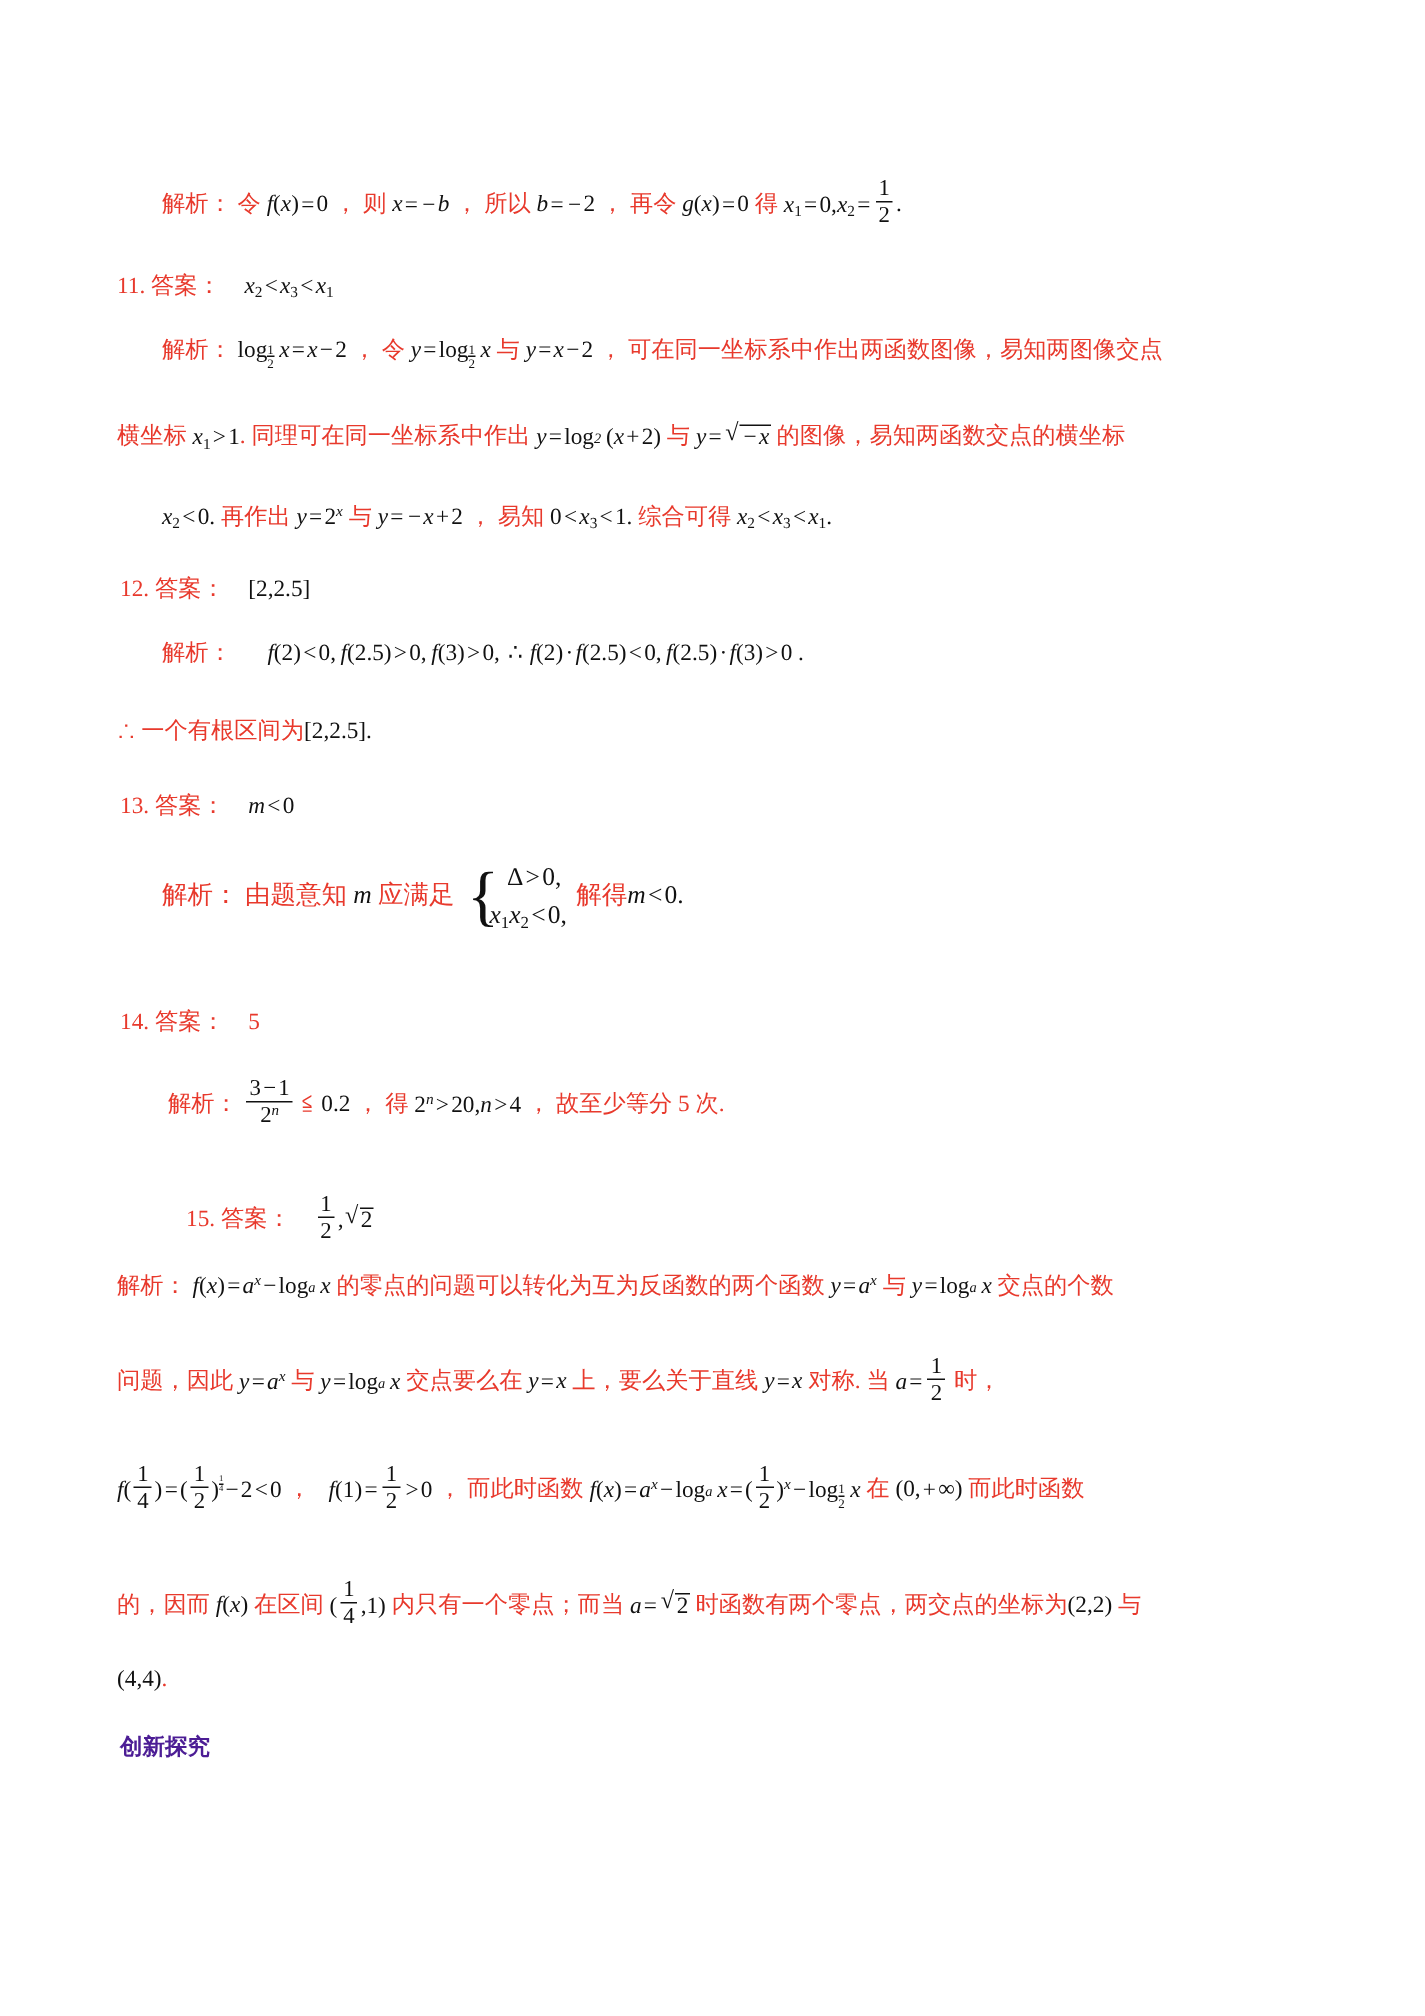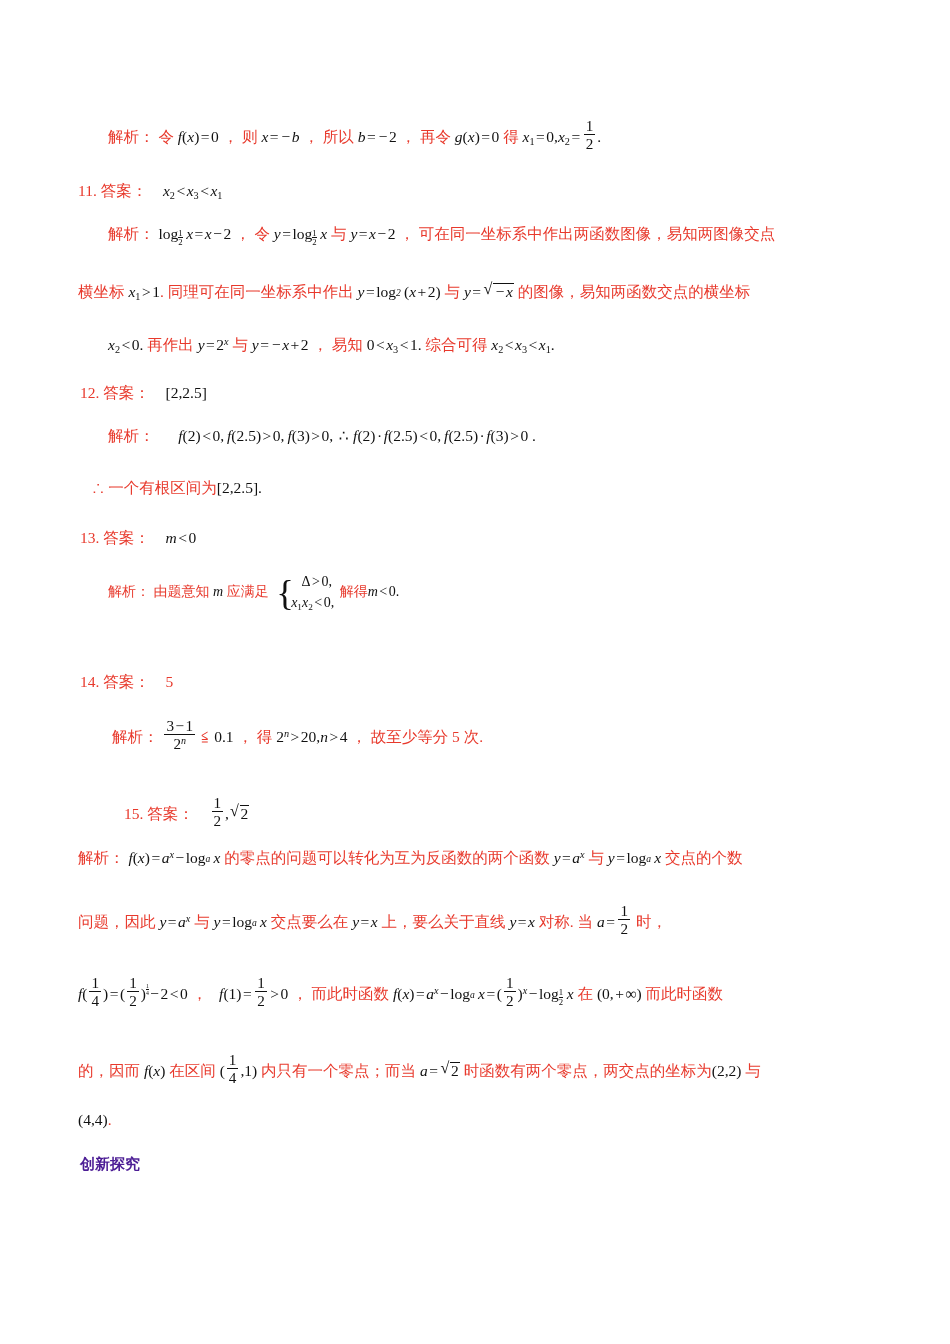--- a/index.html
+++ b/index.html
@@ -124,33 +124,33 @@
     <span class="blk">[<span class="mn">2</span>,<span class="mn">2.5</span>]</span>
   </div>
 
   <div class="line" style="left:108px;top:428px;">
     <span class="red cjk">解析：</span>
     <span class="spc2"></span>
     <span class="blk"><span class="mi">f</span>(<span class="mn">2</span>)<span class="op">&lt;</span><span class="mn">0</span>,<span class="spc" style="width:3px"></span><span class="mi">f</span>(<span class="mn">2.5</span>)<span class="op">&gt;</span><span class="mn">0</span>,<span class="spc" style="width:3px"></span><span class="mi">f</span>(<span class="mn">3</span>)<span class="op">&gt;</span><span class="mn">0</span>,<span class="spc" style="width:4px"></span><span class="op">∴</span><span class="spc" style="width:3px"></span><span class="mi">f</span>(<span class="mn">2</span>)<span class="op">·</span><span class="mi">f</span>(<span class="mn">2.5</span>)<span class="op">&lt;</span><span class="mn">0</span>,<span class="spc" style="width:3px"></span><span class="mi">f</span>(<span class="mn">2.5</span>)<span class="op">·</span><span class="mi">f</span>(<span class="mn">3</span>)<span class="op">&gt;</span><span class="mn">0</span></span>
     <span class="blk">.</span>
   </div>
 
-  <div class="line" style="left:92px;top:480px;">
+  <div class="line" style="left:78px;top:480px;">
     <span class="red">∴</span>
     <span class="red cjk">一个有根区间为</span><span class="blk">[<span class="mn">2</span>,<span class="mn">2.5</span>]</span><span class="blk">.</span>
   </div>
 
   <div class="line" style="left:80px;top:530px;">
     <span class="red cjk">13.</span>
     <span class="red cjk">答案：</span>
     <span class="spc"></span>
     <span class="blk"><span class="mi">m</span><span class="op">&lt;</span><span class="mn">0</span></span>
   </div>
 
-  <div class="line" style="left:108px;top:572px;font-size:14px;">
+  <div class="line" style="left:108px;top:572px;font-size:17px;">
     <span class="red cjk">解析：</span>
     <span class="red cjk">由题意知</span>
     <span class="blk mi">m</span>
     <span class="red cjk">应满足</span>
     <span class="sys">
       <span class="brace blk">{</span>
       <span class="rows blk">
         <span class="r"><span class="spc"></span><span class="mn">Δ</span><span class="op">&gt;</span><span class="mn">0,</span></span>
         <span class="r"><span class="mi">x</span><span class="subn">1</span><span class="mi">x</span><span class="subn">2</span><span class="op">&lt;</span><span class="mn">0,</span></span>
       </span>
@@ -165,21 +165,21 @@
     <span class="red">5</span>
   </div>
 
   <div class="line" style="left:112px;top:718px;">
     <span class="red cjk">解析：</span>
     <span class="blk frac">
       <span class="num"><span class="mn">3</span><span class="op">−</span><span class="mn">1</span></span>
       <span class="den"><span class="mn">2</span><span class="sup">n</span></span>
     </span>
     <span class="red">≦</span>
-    <span class="blk"><span class="mn">0.1</span></span>
+    <span class="blk"><span class="mn">0.2</span></span>
     <span class="red cjk">，</span>
     <span class="red cjk">得</span>
     <span class="blk"><span class="mn">2</span><span class="sup">n</span><span class="op">&gt;</span><span class="mn">20</span>,<span class="mi">n</span><span class="op">&gt;</span><span class="mn">4</span></span>
     <span class="red cjk">，</span>
     <span class="red cjk">故至少等分 5 次.</span>
   </div>
 
   <div class="line" style="left:80px;top:795px;margin-left:44px;">
     <span class="red cjk">15.</span>
     <span class="red cjk">答案：</span>

